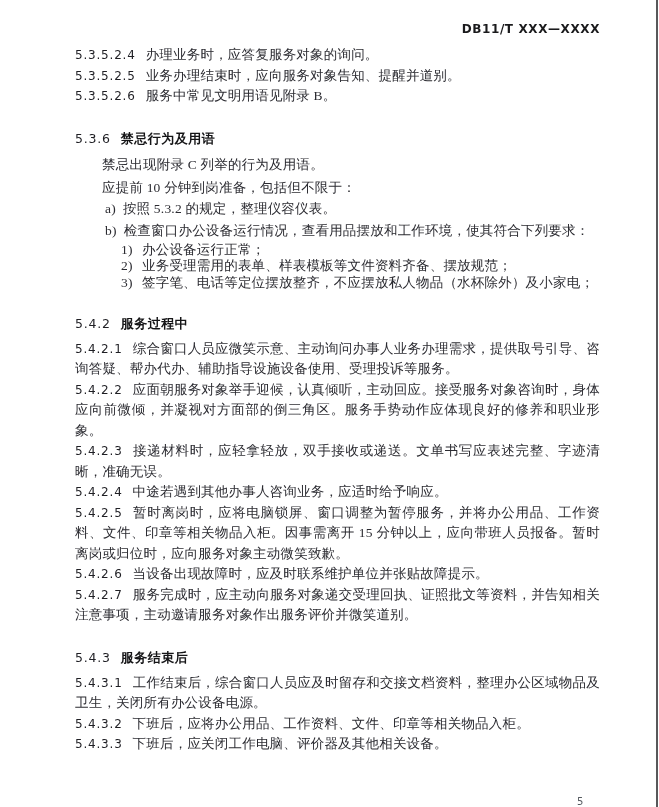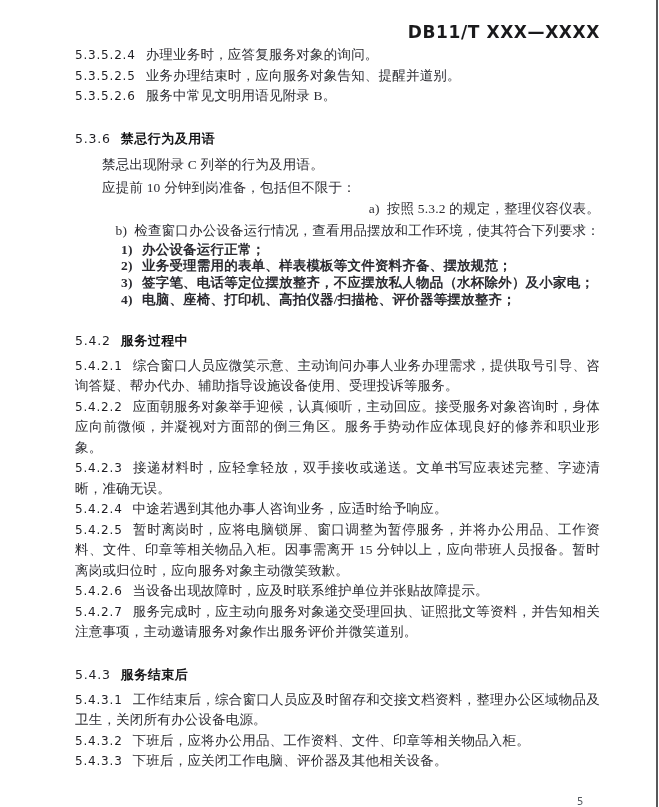--- a/index.html
+++ b/index.html
@@ -17,21 +17,21 @@
     width: 2px; height: 807px;
     background: #58585a;
   }
   .doc-code {
     position: absolute;
     top: 22px; left: 0;
     width: 600px;
     text-align: right;
     font-family: "DejaVu Sans", "Liberation Sans", sans-serif;
     font-weight: bold;
-    font-size: 17px;
+    font-size: 12px;
     letter-spacing: 0.6px;
     color: #1a1a1c;
   }
   .content {
     position: absolute;
     left: 75px; top: 45px;
     width: 525px;
   }
   .clause {
     font-size: 13.5px;
@@ -62,29 +62,27 @@
     font-size: 13.5px;
     line-height: 21px;
     margin-top: 2px;
     letter-spacing: 0.2px;
   }
   .li-a {
     margin-left: 30px;
     font-size: 13.5px;
     line-height: 22px;
     letter-spacing: 0.2px;
-    text-align: right;
   }
   .li-a .lbl { padding-right: 7px; }
   .li-num {
     margin-left: 46px;
     font-size: 13.5px;
     line-height: 16.8px;
     letter-spacing: 0.2px;
-    font-weight: bold;
   }
   .li-num .lbl { display: inline-block; width: 21px; }
   .page-number {
     position: absolute;
     left: 577px; top: 796px;
     font-family: "DejaVu Sans", "Liberation Sans", sans-serif;
     font-size: 10px;
     color: #555a60;
   }
 </style>
@@ -114,21 +112,20 @@
   <p class="li-a"><span class="lbl">a)</span><span class="txt">按照 5.3.2 的规定，整理仪容仪表。</span></p>
 
   <p class="li-a"><span class="lbl">b)</span><span class="txt">检查窗口办公设备运行情况，查看用品摆放和工作环境，使其符合下列要求：</span></p>
 
   <p class="li-num"><span class="lbl">1)</span><span class="txt">办公设备运行正常；</span></p>
 
   <p class="li-num"><span class="lbl">2)</span><span class="txt">业务受理需用的表单、样表模板等文件资料齐备、摆放规范；</span></p>
 
   <p class="li-num"><span class="lbl">3)</span><span class="txt">签字笔、电话等定位摆放整齐，不应摆放私人物品（水杯除外）及小家电；</span></p>
 
-  <p class="li-num"><span class="lbl">4)</span><span class="txt">电脑、座椅、打印机、高拍仪器/扫描枪、评价器等摆放整齐；</span></p>
 
 
   <p class="clause heading"><span class="num">5.4.2</span><span class="txt">服务过程中</span></p>
 
   <p class="clause"><span class="num">5.4.2.1</span><span class="txt">综合窗口人员应微笑示意、主动询问办事人业务办理需求，提供取号引导、咨询答疑、帮办代办、辅助指导设施设备使用、受理投诉等服务。</span></p>
 
   <p class="clause"><span class="num">5.4.2.2</span><span class="txt">应面朝服务对象举手迎候，认真倾听，主动回应。接受服务对象咨询时，身体应向前微倾，并凝视对方面部的倒三角区。服务手势动作应体现良好的修养和职业形象。</span></p>
 
   <p class="clause"><span class="num">5.4.2.3</span><span class="txt">接递材料时，应轻拿轻放，双手接收或递送。文单书写应表述完整、字迹清晰，准确无误。</span></p>
 

